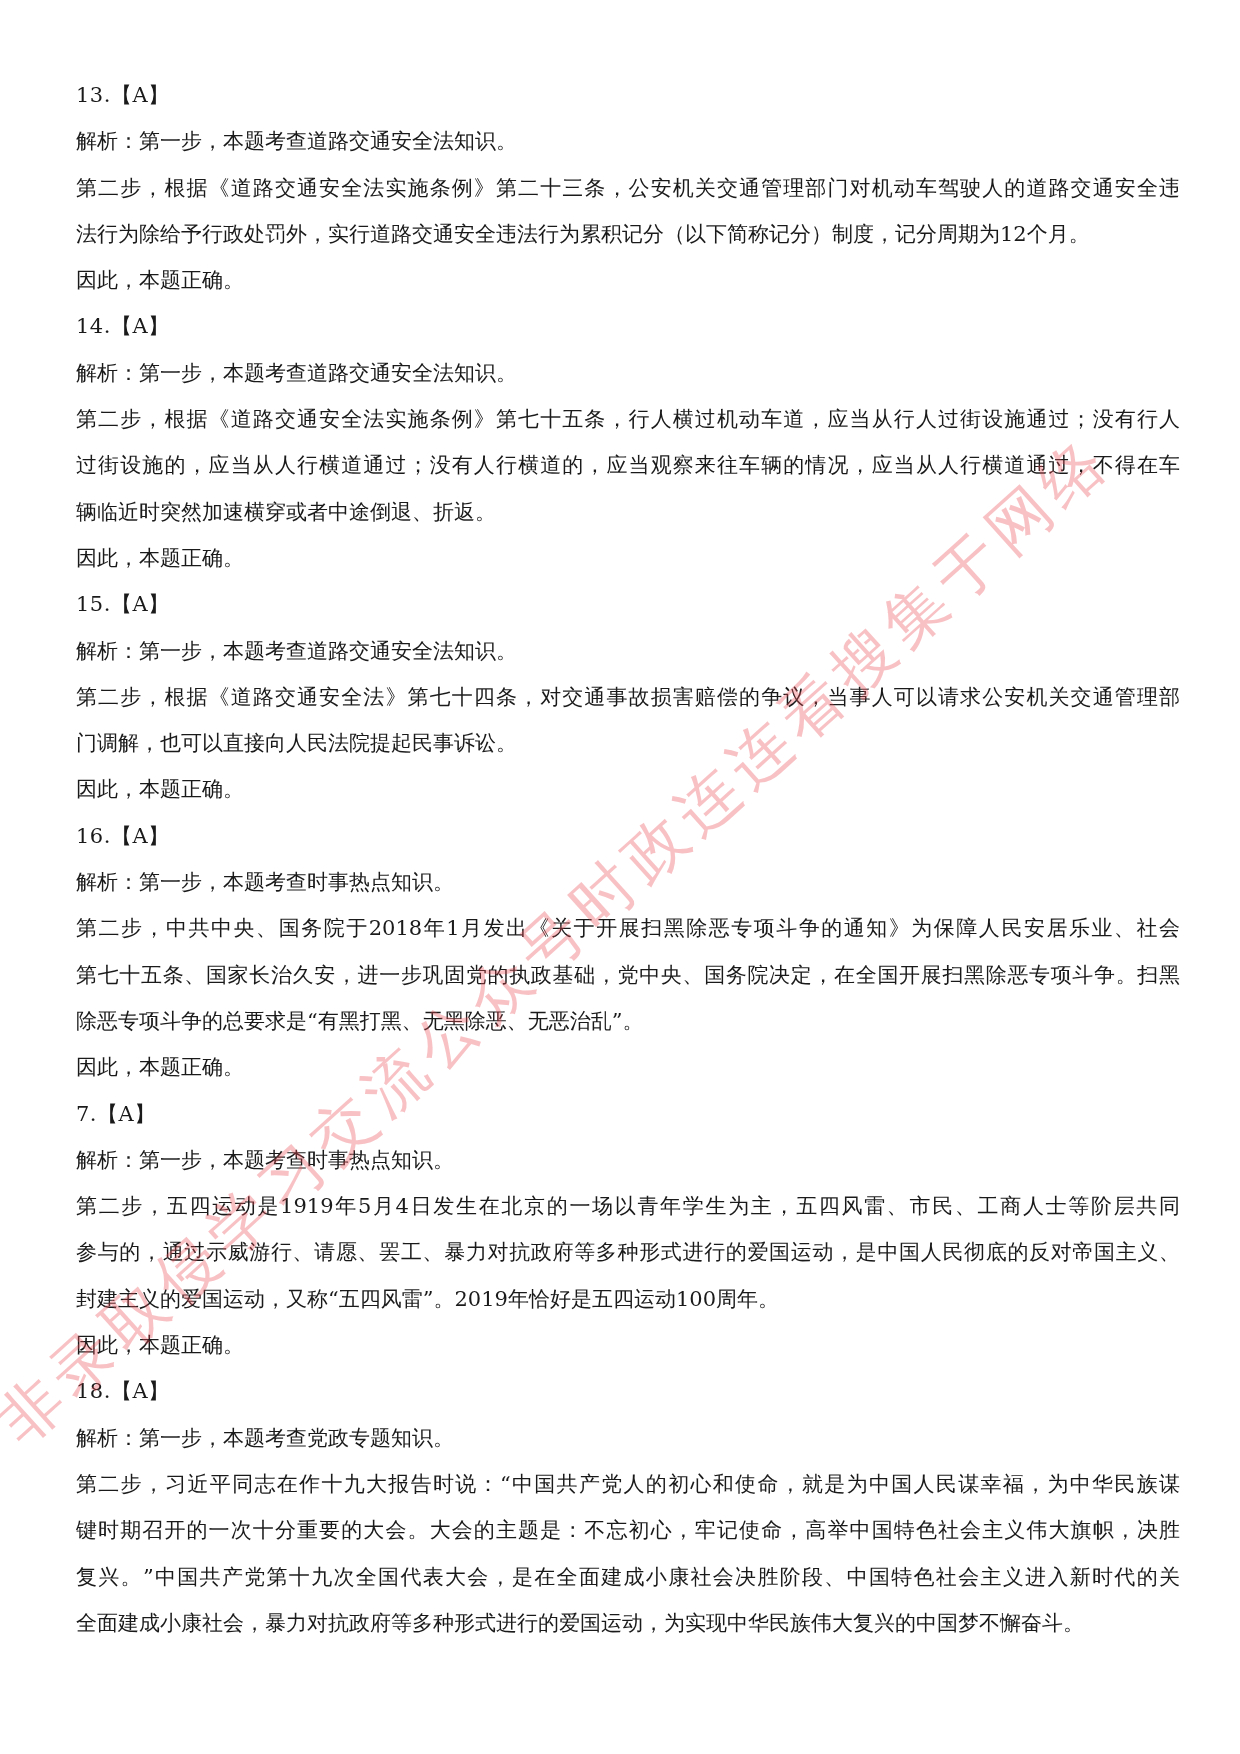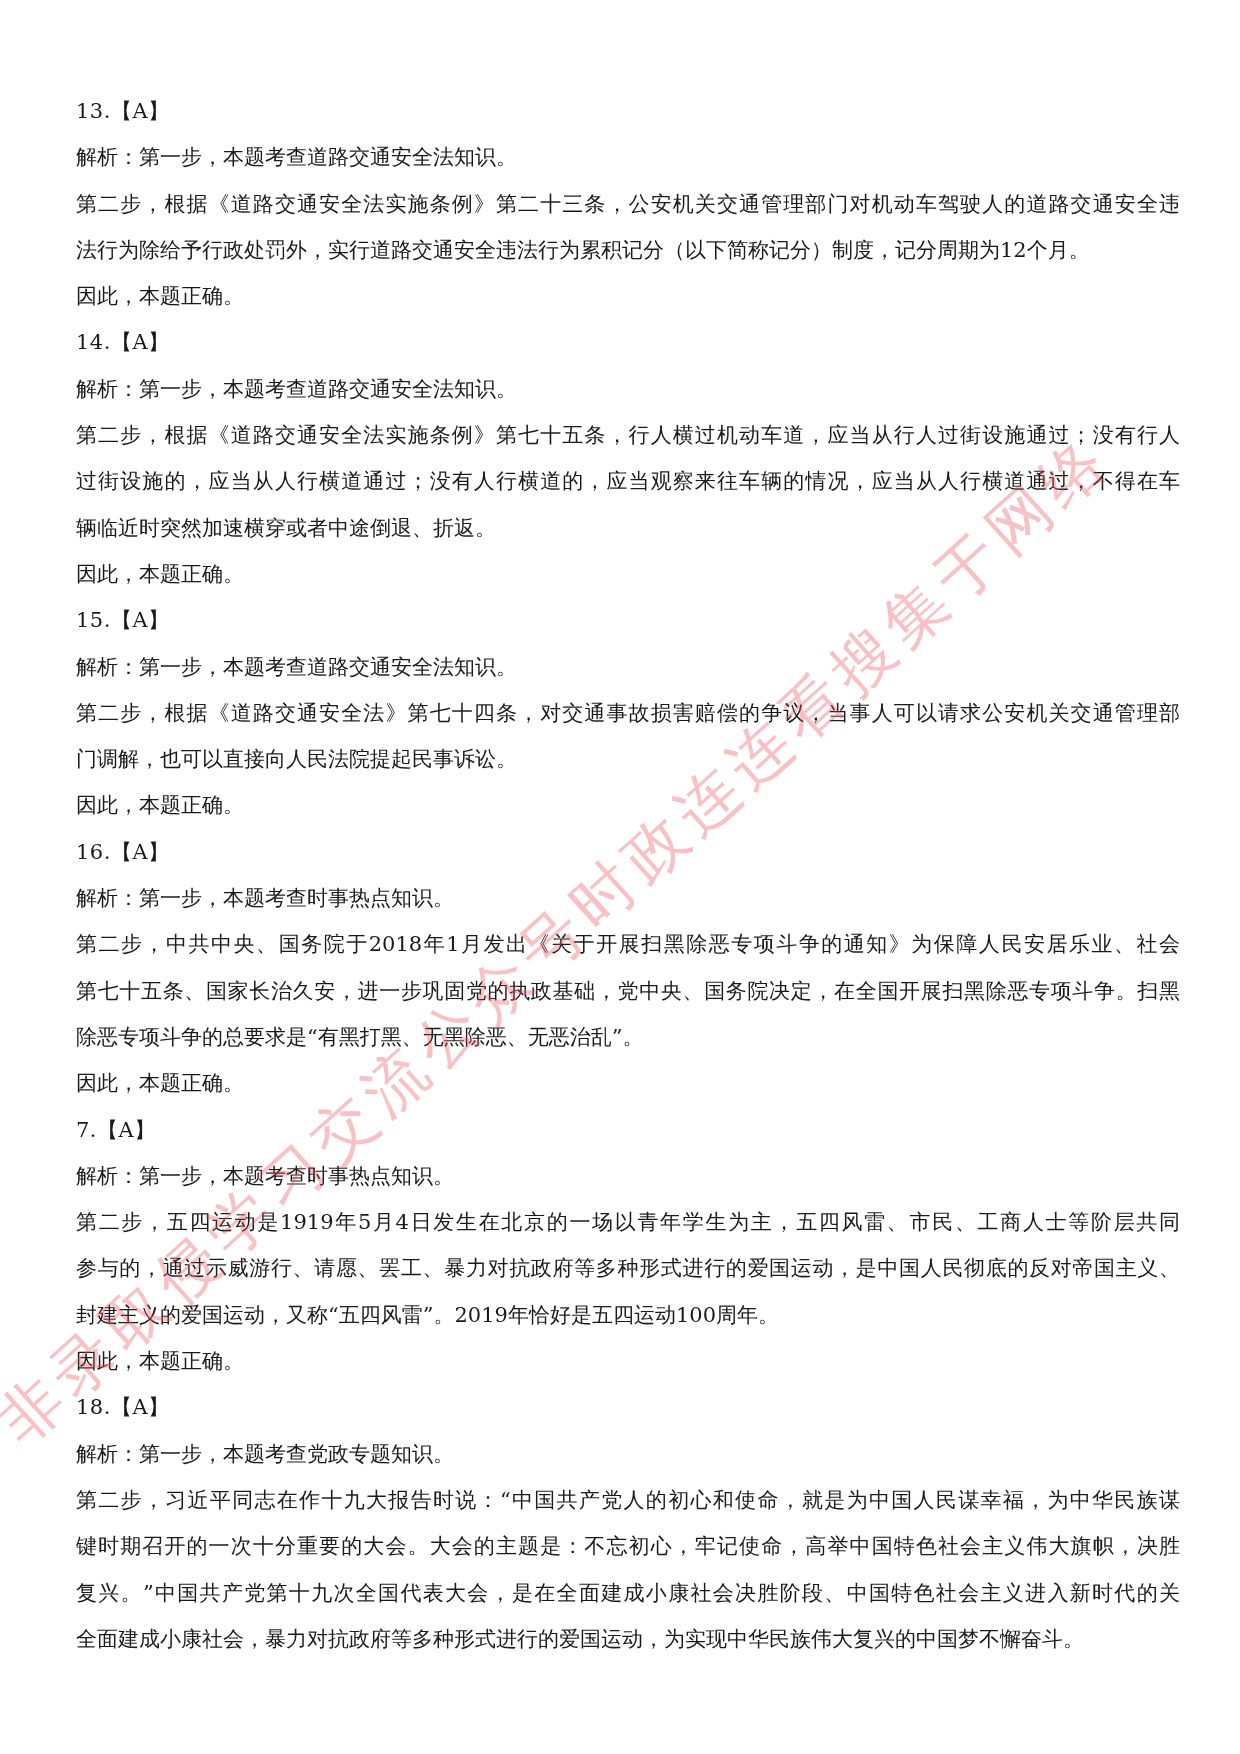--- a/index.html
+++ b/index.html
@@ -1,18 +1,18 @@
 <!DOCTYPE html>
 <html><head>
   <meta charset="utf-8">
   <style>
     html, body { margin: 0; padding: 0; background: #ffffff; }
     body { width: 1240px; height: 1754px; position: relative; overflow: hidden; }
     .page {
-      position: absolute; left: 76px; top: 88px; width: 1104px;
+      position: absolute; left: 76px; top: 72px; width: 1104px;
       font-family: "DejaVu Serif", "Liberation Serif", serif;
       font-size: 21px; color: #1a1a1a; line-height: 46.3px;
     }
     .line { white-space: nowrap; height: 46.3px; text-align: justify; text-align-last: justify; }
     .line.last { text-align-last: left; }
     .qnum { letter-spacing: 0.5px; }
     .watermark {
       position: absolute; left: -20px; top: 1400px;
       transform-origin: 0 0; transform: rotate(-42deg);
       font-family: "DejaVu Sans", "Liberation Sans", sans-serif;

